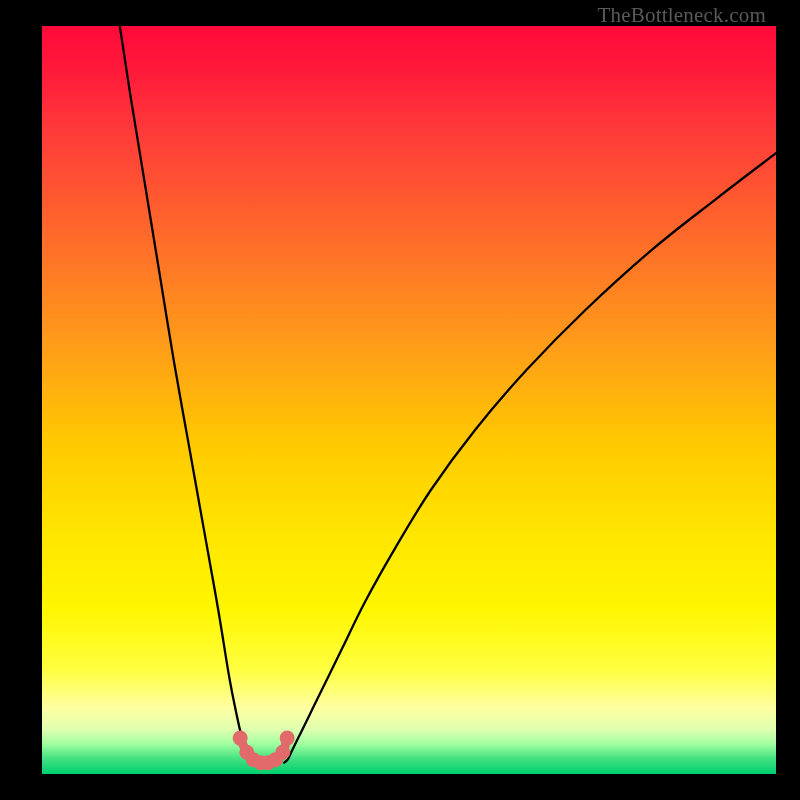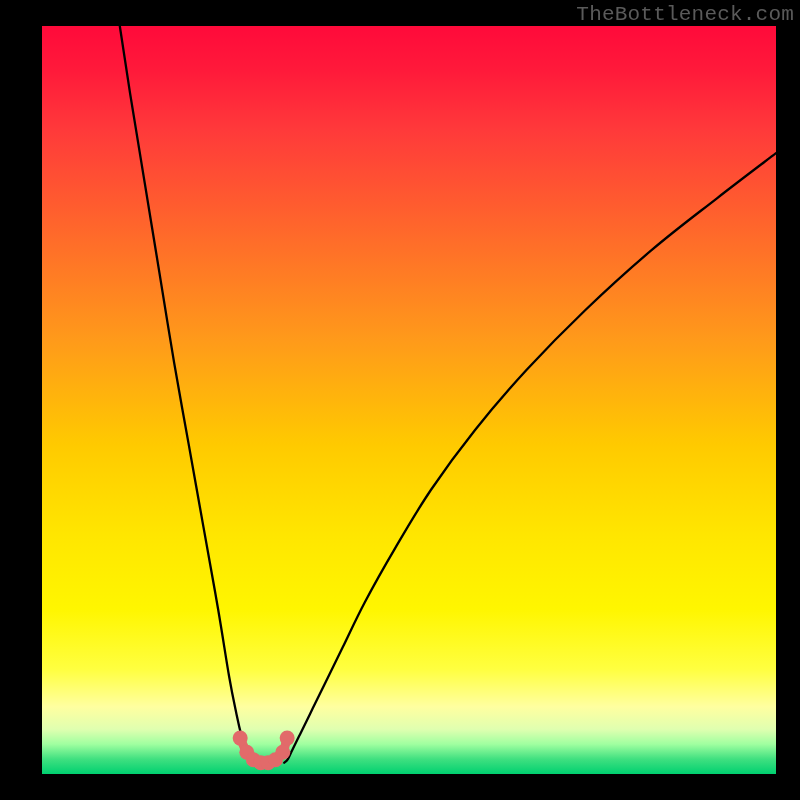--- a/index.html
+++ b/index.html
@@ -53,22 +53,22 @@
   .curve-svg {
     position: absolute;
     left: 0;
     top: 0;
     width: 734px;
     height: 748px;
   }
   .watermark {
     position: absolute;
     top: 3px;
-    right: 6px;
-    font-family: Liberation Mono, monospace;
+    right: 34px;
+    font-family: Liberation Serif, serif;
     font-size: 21px;
     color: #5a5a5a;
     letter-spacing: 0.2px;
   }
 </style>
 </head>
 <body>
 
 <div class="frame">
   <div class="plot-area">

